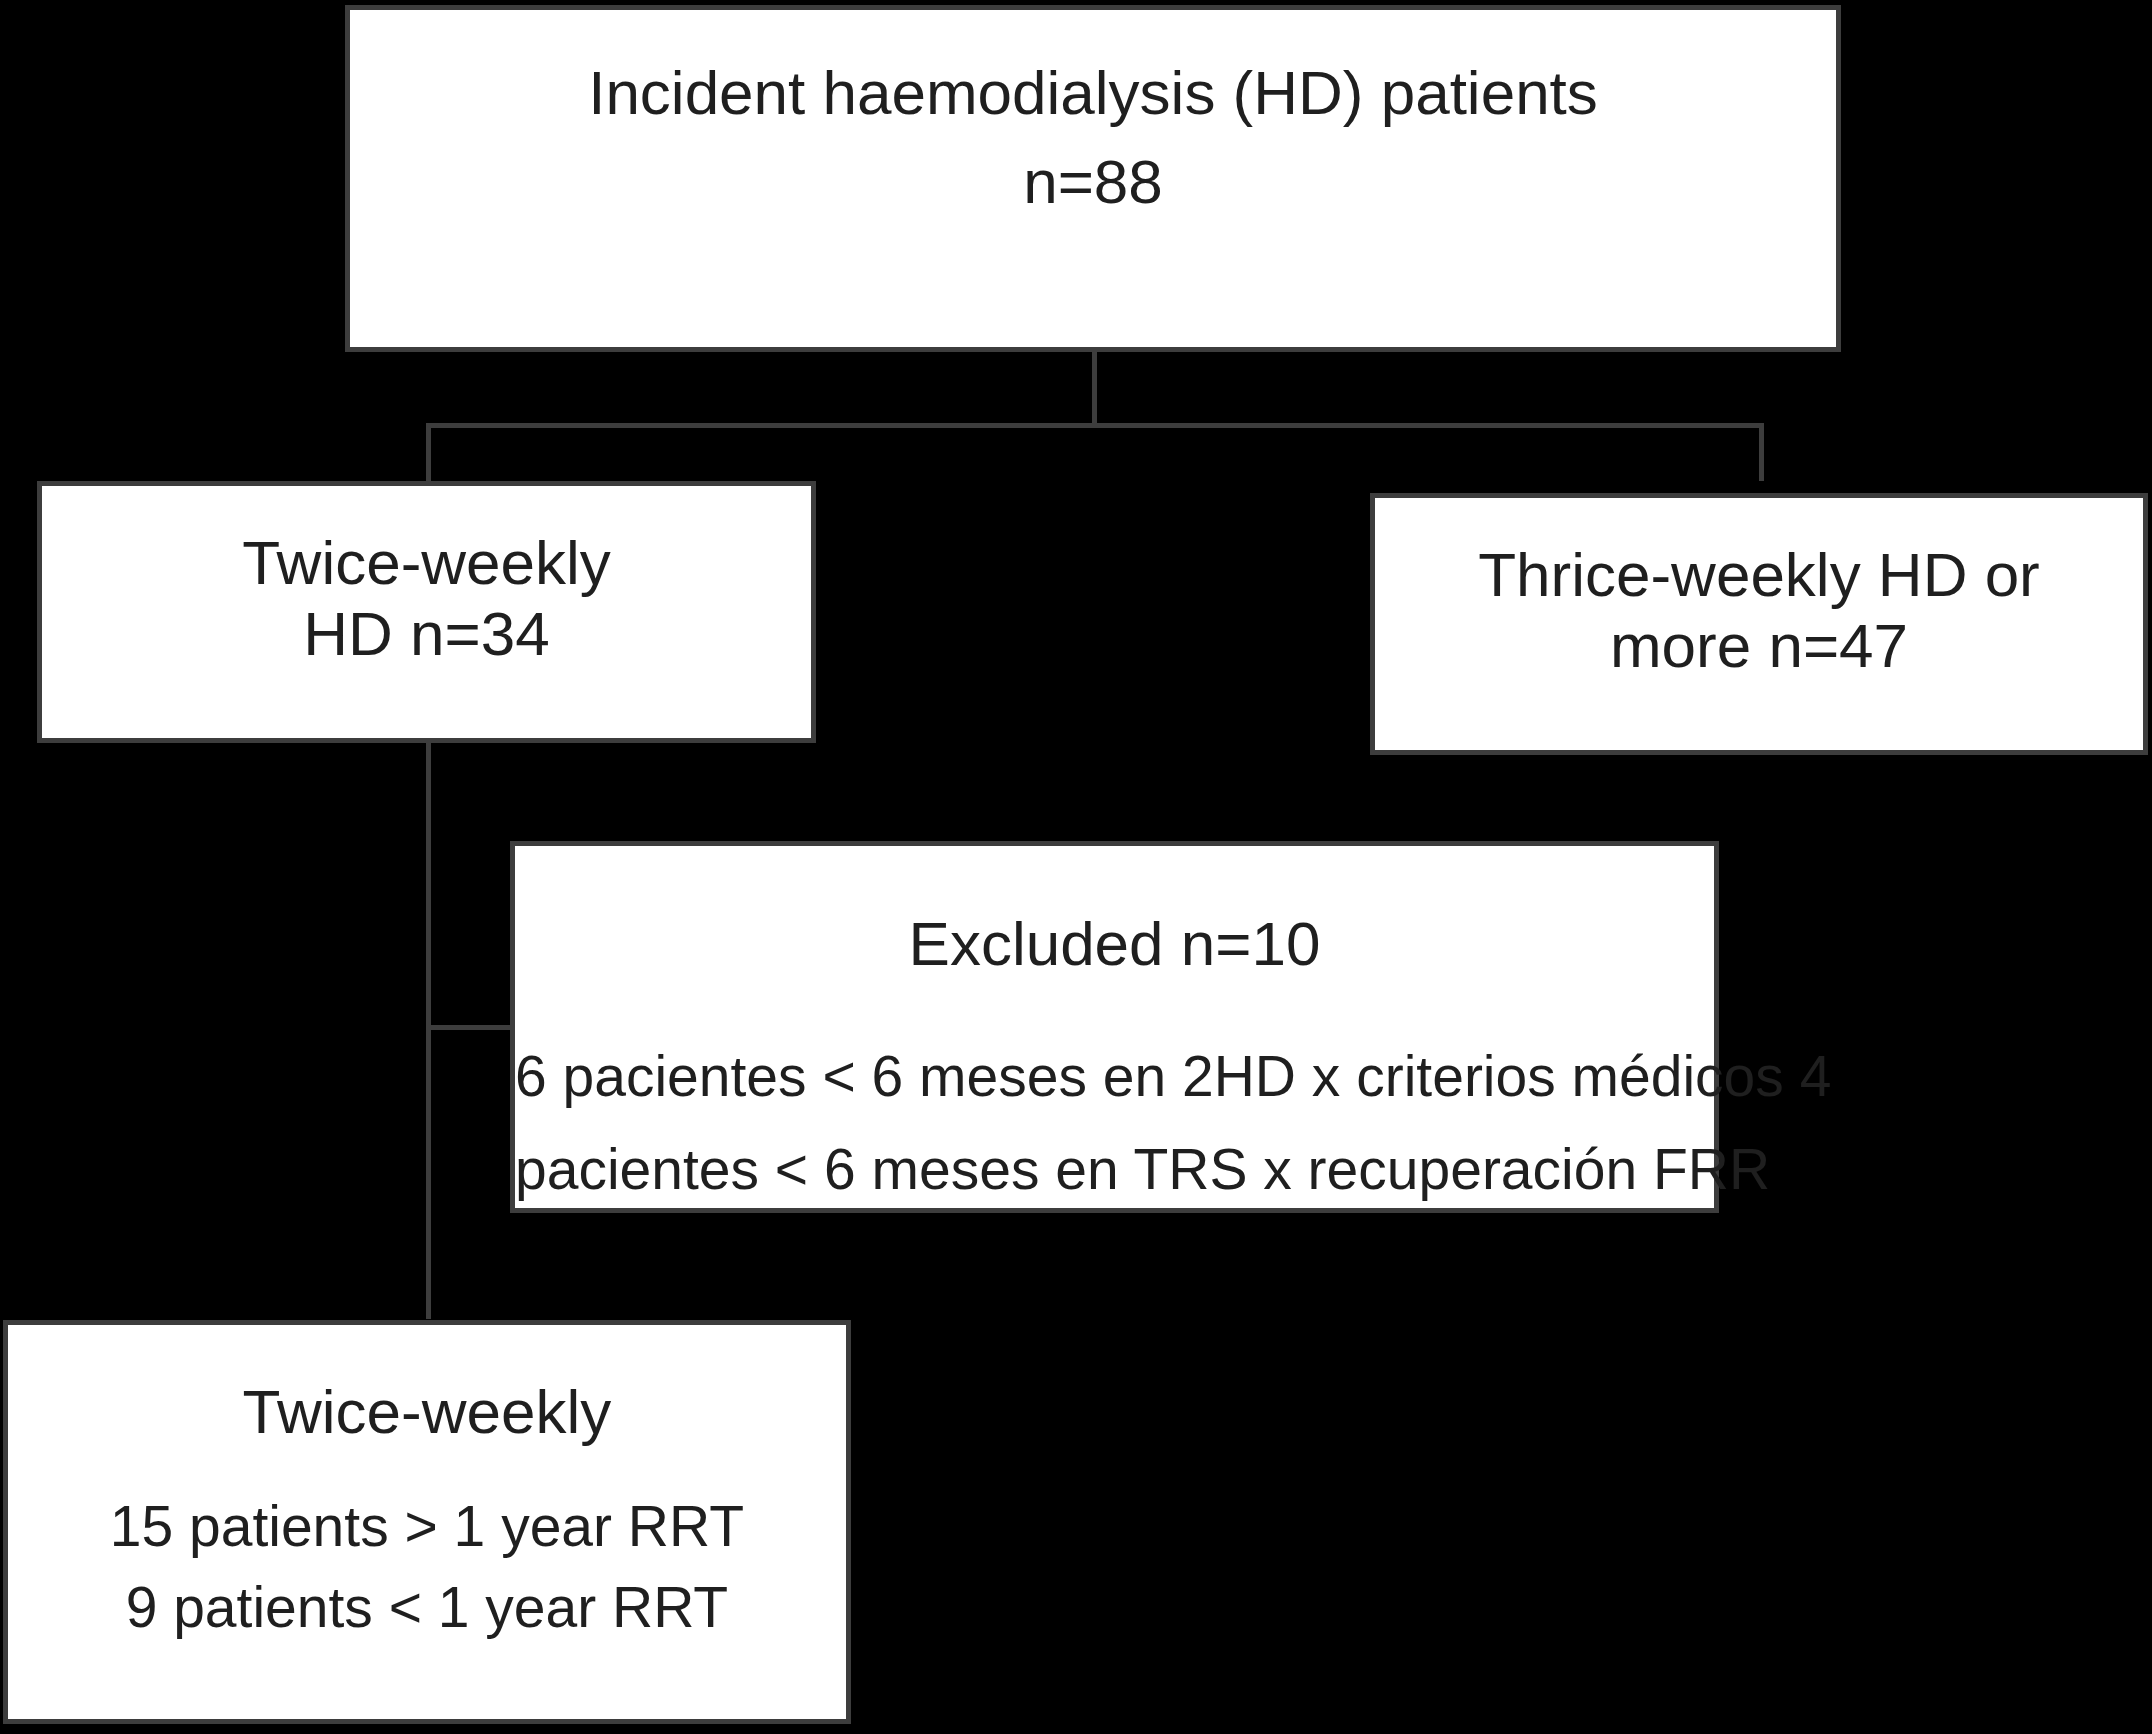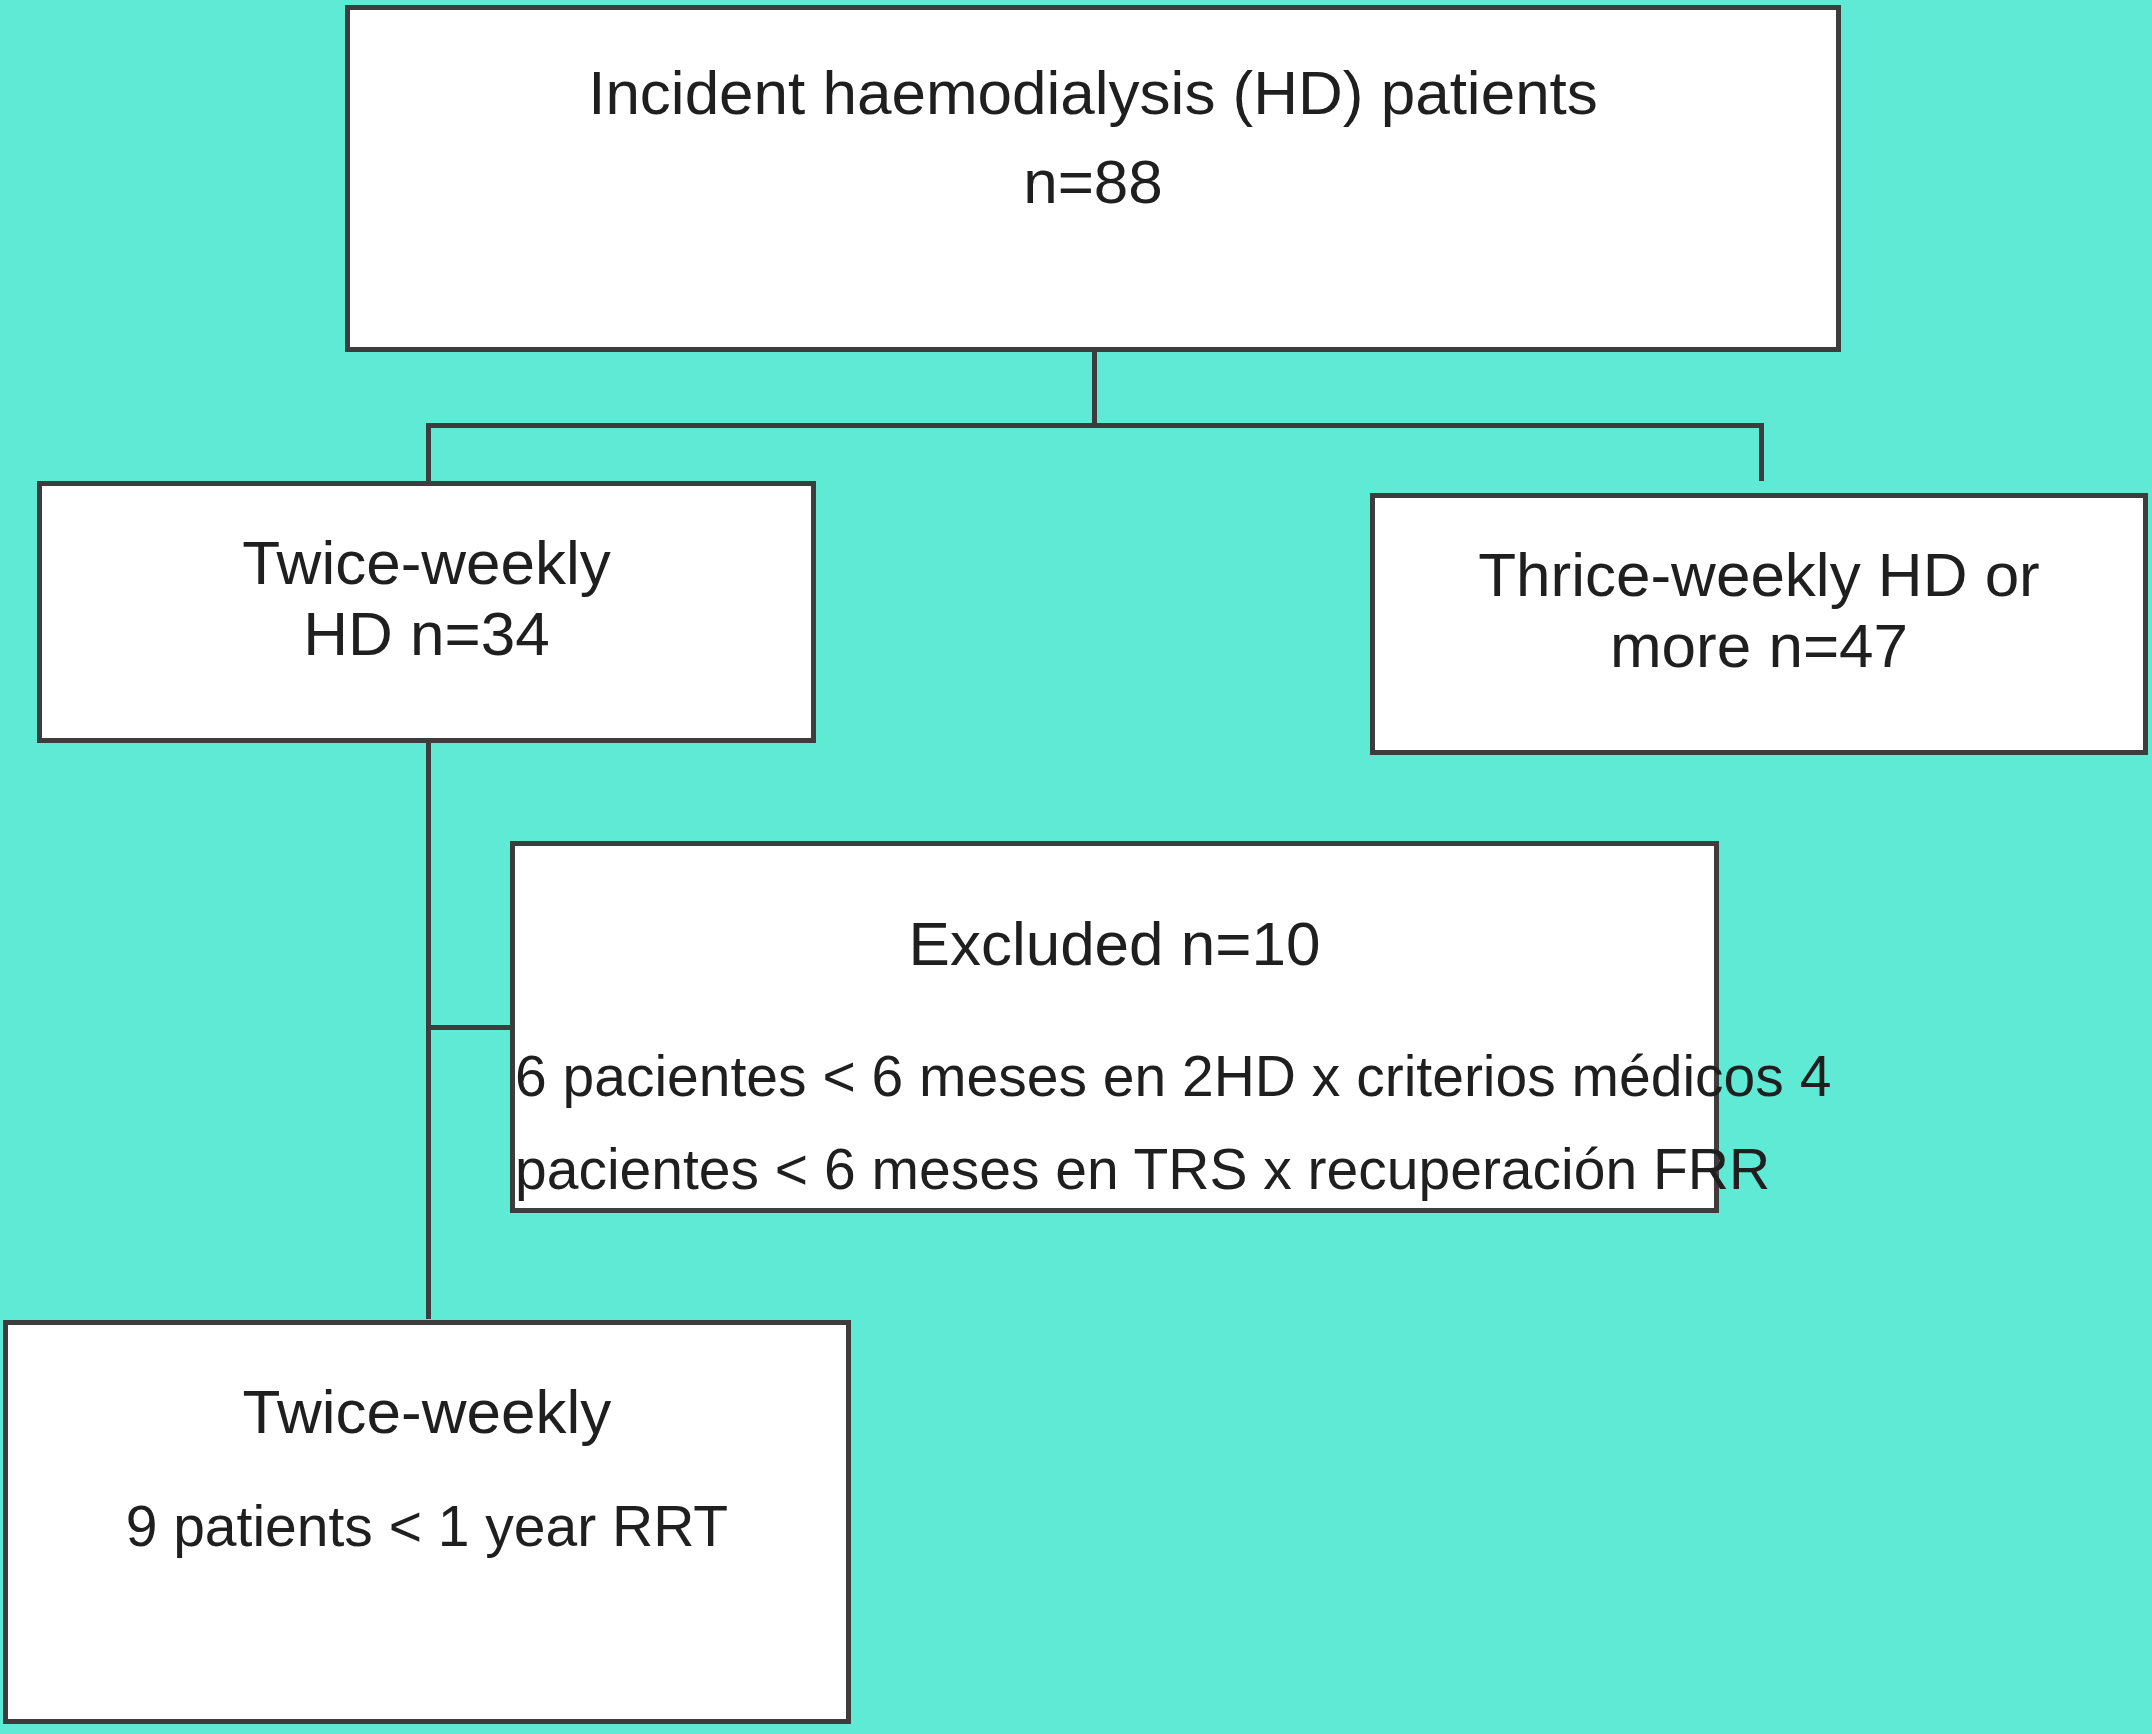--- a/index.html
+++ b/index.html
@@ -4,21 +4,21 @@
 <style>
   html, body {
     margin: 0;
     padding: 0;
     background: #ffffff;
   }
   .canvas {
     position: relative;
     width: 2152px;
     height: 1735px;
-    background: #5eead4;
+    background: #000000;
     font-family: "Liberation Sans", sans-serif;
     color: #1f1f1f;
     overflow: hidden;
   }
   .node {
     position: absolute;
     box-sizing: border-box;
     border: 5.9px solid #3d3d3d;
     background: #ffffff;
     text-align: center;
@@ -97,18 +97,19 @@
     <div class="title-line">Excluded n=10</div>
     <div class="excl-body">
       <div class="body-line">6 pacientes &lt; 6 meses en 2HD x criterios médicos 4</div>
       <div class="body-line">pacientes &lt; 6 meses en TRS x recuperación FRR</div>
     </div>
   </div>
 
   <div class="node" id="final-box">
     <div class="title-line">Twice-weekly</div>
     <div class="final-body">
+      <div class="body-line">15 patients &gt; 1 year RRT</div>
       <div class="body-line">9 patients &lt; 1 year RRT</div>
     </div>
   </div>
 
 </div>
 
 
 </body></html>

